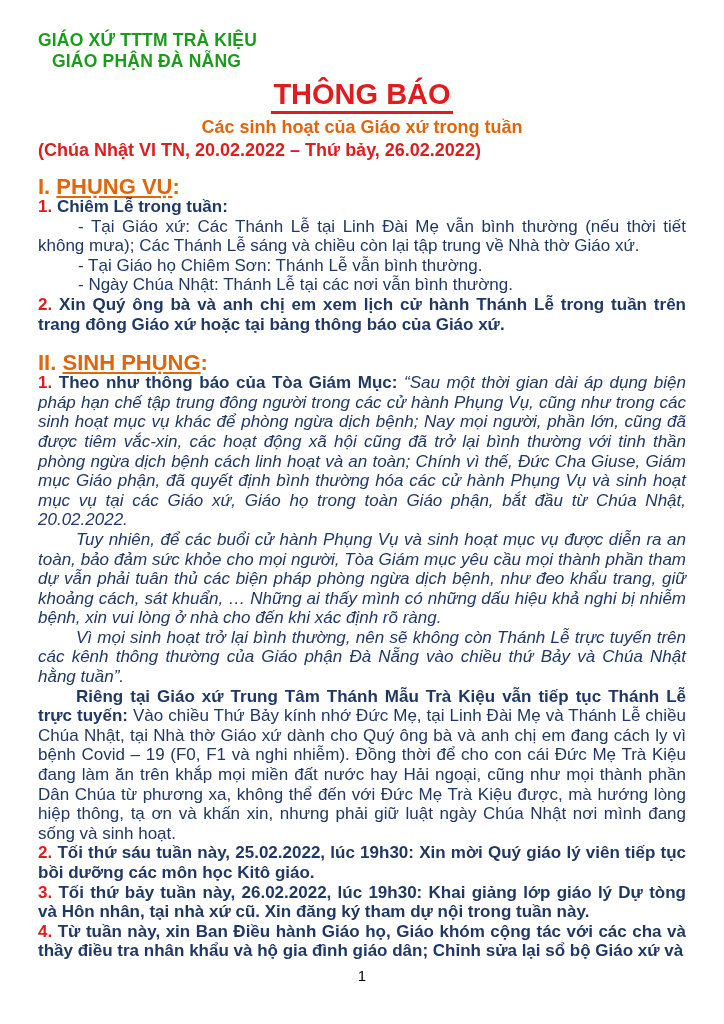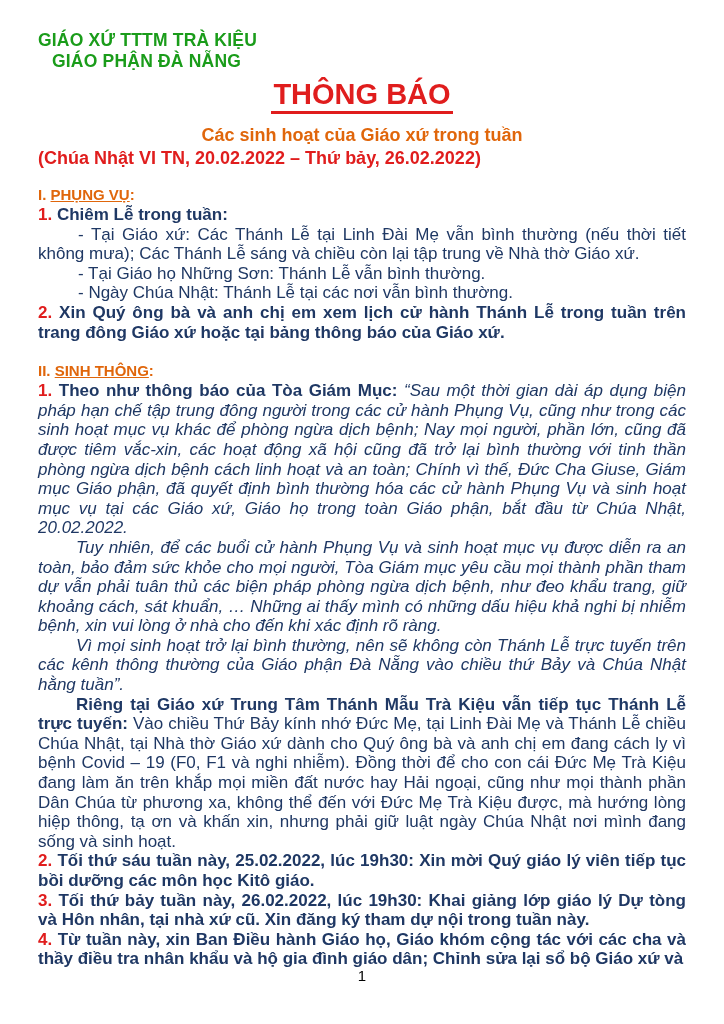--- a/index.html
+++ b/index.html
@@ -24,30 +24,30 @@
   .doc-title-wrap{text-align:center;margin-top:6px;}
   .doc-title{
     display:inline-block;
     color:var(--red);
     font-weight:bold;
     font-size:29px;
     line-height:32px;
     border-bottom:3px solid var(--red);
     padding:0 2px 1px 2px;
   }
-  .doc-subtitle{text-align:center;color:var(--orange);font-weight:bold;font-size:18px;line-height:23px;margin-top:10px;}
+  .doc-subtitle{text-align:center;color:var(--orange);font-weight:bold;font-size:18px;line-height:23px;margin-top:2px;}
   .doc-dateline{color:var(--red);font-weight:bold;font-size:18px;line-height:22px;}
   .body-p{
     margin:0;
     color:var(--navy);
     font-size:17px;
     line-height:19.6px;
     text-align:justify;
   }
-  .sec-h{color:var(--orange);font-weight:bold;font-size:15px;line-height:20px;margin:0;}
+  .sec-h{color:var(--orange);font-weight:bold;font-size:22px;line-height:20px;margin:0;}
   .sec-h .u{text-decoration:underline;}
   .sec1{margin-top:16px;}
   .sec2-h{margin-top:19px;}
   .bold{font-weight:bold;}
   .italic{font-style:italic;}
   .num{color:var(--red);font-weight:bold;}
   .indent{text-indent:40px;}
   .indent-sm{text-indent:38px;}
   .footer-page{
     position:absolute;
@@ -71,26 +71,26 @@
     <span class="doc-title">THÔNG BÁO</span>
   </div>
   <div class="doc-subtitle">Các sinh hoạt của Giáo xứ trong tuần</div>
   <div class="doc-dateline">(Chúa Nhật VI TN, 20.02.2022 – Thứ bảy, 26.02.2022)</div>
 
   <p class="sec-h sec1"><span>I.</span> <span class="u">PHỤNG VỤ</span><span>:</span></p>
 
   <p class="body-p"><span class="num">1.</span> <span class="bold">Chiêm Lễ trong tuần:</span></p>
 
   <p class="body-p indent">- Tại Giáo xứ: Các Thánh Lễ tại Linh Đài Mẹ vẫn bình thường (nếu thời tiết không mưa); Các Thánh Lễ sáng và chiều còn lại tập trung về Nhà thờ Giáo xứ.</p>
-  <p class="body-p indent">- Tại Giáo họ Những Sơn: Thánh Lễ vẫn bình thường.</p>
+  <p class="body-p indent">- Tại Giáo họ Chiêm Sơn: Thánh Lễ vẫn bình thường.</p>
   <p class="body-p indent">- Ngày Chúa Nhật: Thánh Lễ tại các nơi vẫn bình thường.</p>
 
   <p class="body-p"><span class="num">2.</span> <span class="bold">Xin Quý ông bà và anh chị em xem lịch cử hành Thánh Lễ trong tuần trên trang đông Giáo xứ hoặc tại bảng thông báo của Giáo xứ.</span></p>
 
-  <p class="sec-h sec2-h"><span>II.</span> <span class="u">SINH THÔNG</span><span>:</span></p>
+  <p class="sec-h sec2-h"><span>II.</span> <span class="u">SINH PHỤNG</span><span>:</span></p>
 
   <p class="body-p"><span class="num">1.</span> <span class="bold">Theo như thông báo của Tòa Giám Mục:</span> <span class="italic">“Sau một thời gian dài áp dụng biện pháp hạn chế tập trung đông người trong các cử hành Phụng Vụ, cũng như trong các sinh hoạt mục vụ khác để phòng ngừa dịch bệnh; Nay mọi người, phần lớn, cũng đã được tiêm vắc-xin, các hoạt động xã hội cũng đã trở lại bình thường với tinh thần phòng ngừa dịch bệnh cách linh hoạt và an toàn; Chính vì thế, Đức Cha Giuse, Giám mục Giáo phận, đã quyết định bình thường hóa các cử hành Phụng Vụ và sinh hoạt mục vụ tại các Giáo xứ, Giáo họ trong toàn Giáo phận, bắt đầu từ Chúa Nhật, 20.02.2022.</span></p>
 
   <p class="body-p italic indent-sm">Tuy nhiên, để các buổi cử hành Phụng Vụ và sinh hoạt mục vụ được diễn ra an toàn, bảo đảm sức khỏe cho mọi người, Tòa Giám mục yêu cầu mọi thành phần tham dự vẫn phải tuân thủ các biện pháp phòng ngừa dịch bệnh, như đeo khẩu trang, giữ khoảng cách, sát khuẩn, … Những ai thấy mình có những dấu hiệu khả nghi bị nhiễm bệnh, xin vui lòng ở nhà cho đến khi xác định rõ ràng.</p>
   <p class="body-p italic indent-sm">Vì mọi sinh hoạt trở lại bình thường, nên sẽ không còn Thánh Lễ trực tuyến trên các kênh thông thường của Giáo phận Đà Nẵng vào chiều thứ Bảy và Chúa Nhật hằng tuần”.</p>
 
   <p class="body-p indent-sm"><span class="bold">Riêng tại Giáo xứ Trung Tâm Thánh Mẫu Trà Kiệu vẫn tiếp tục Thánh Lễ trực tuyến:</span> <span>Vào chiều Thứ Bảy kính nhớ Đức Mẹ, tại Linh Đài Mẹ và Thánh Lễ chiều Chúa Nhật, tại Nhà thờ Giáo xứ dành cho Quý ông bà và anh chị em đang cách ly vì bệnh Covid – 19 (F0, F1 và nghi nhiễm). Đồng thời để cho con cái Đức Mẹ Trà Kiệu đang làm ăn trên khắp mọi miền đất nước hay Hải ngoại, cũng như mọi thành phần Dân Chúa từ phương xa, không thể đến với Đức Mẹ Trà Kiệu được, mà hướng lòng hiệp thông, tạ ơn và khấn xin, nhưng phải giữ luật ngày Chúa Nhật nơi mình đang sống và sinh hoạt.</span></p>
 
   <p class="body-p"><span class="num">2.</span> <span class="bold">Tối thứ sáu tuần này, 25.02.2022, lúc 19h30: Xin mời Quý giáo lý viên tiếp tục bồi dưỡng các môn học Kitô giáo.</span></p>
 

